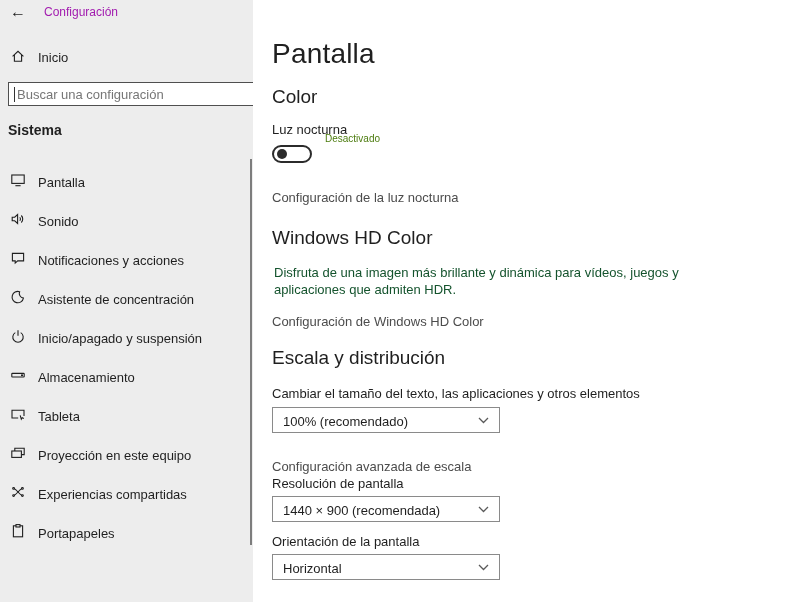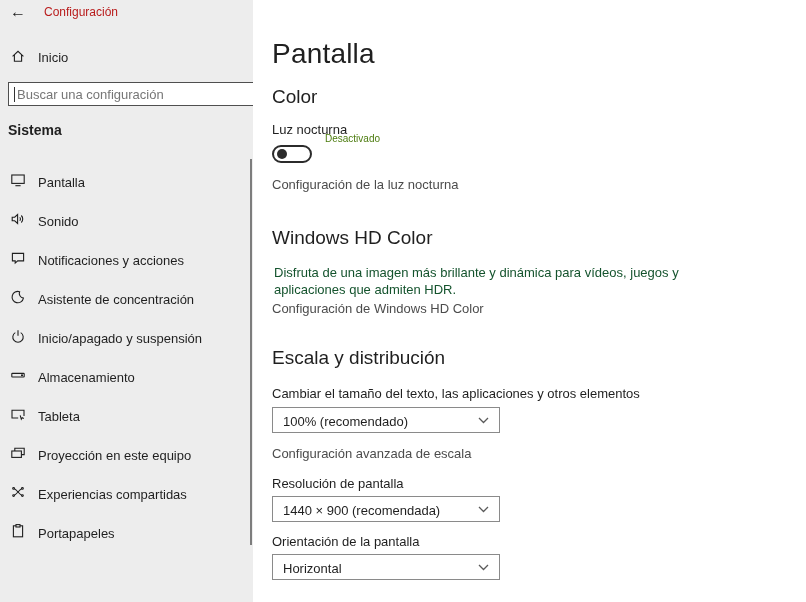--- a/index.html
+++ b/index.html
@@ -17,21 +17,21 @@
     background: #ededed;
   }
   .titlebar-left {
     position: absolute; left: 0; top: 0; width: 253px; height: 28px;
   }
   .back-btn {
     position: absolute; left: 10px; top: 2px; font-size: 16px; color: #1f1f1f;
     cursor: default; line-height: 20px;
   }
   .app-title {
-    position: absolute; left: 44px; top: 5px; font-size: 12px; color: #b91c1c;
+    position: absolute; left: 44px; top: 5px; font-size: 12px; color: #a21caf;
   }
   .home-row {
     position: absolute; left: 0; top: 44px; width: 225px; height: 26px;
   }
   .home-row .nav-ico { position: absolute; left: 10px; top: 4px; }
   .home-row .lbl { position: absolute; left: 38px; top: 6px; font-size: 13px; }
   .search-box {
     position: absolute; left: 8px; top: 82px; width: 278px; height: 24px;
     background: #ffffff; border: 1px solid #4f4f4f;
   }
@@ -89,21 +89,21 @@
   .lbl-orientation { top: 534px; }
   .toggle {
     position: absolute; left: 19px; top: 145px; width: 40px; height: 18px;
     border: 2px solid #2b2b2b; border-radius: 10px; background: #ffffff; cursor: default;
   }
   .toggle-knob {
     position: absolute; left: 3px; top: 2px; width: 10px; height: 10px;
     border-radius: 50%; background: #2b2b2b;
   }
   .toggle-state { position: absolute; left: 72px; top: 133px; font-size: 10px; color: #4d7c0f; }
-  .link { position: absolute; left: 19px; font-size: 13px; color: #4c4c4c; cursor: default; white-space: nowrap; }
+  .link { position: absolute; left: 19px; font-size: 13px; color: #4c4c4c; cursor: default; white-space: nowrap; margin-top: 13px; }
   .link-nightlight { top: 177px; }
   .link-hdcolor { top: 301px; }
   .link-advscale { top: 446px; }
   .desc {
     position: absolute; left: 21px; top: 264px; width: 434px;
     font-size: 13px; line-height: 17px; color: #14532d;
   }
   .select {
     position: absolute; left: 19px; width: 228px; height: 26px;
     background: #ffffff; border: 1px solid #8a8a8a; cursor: default;

